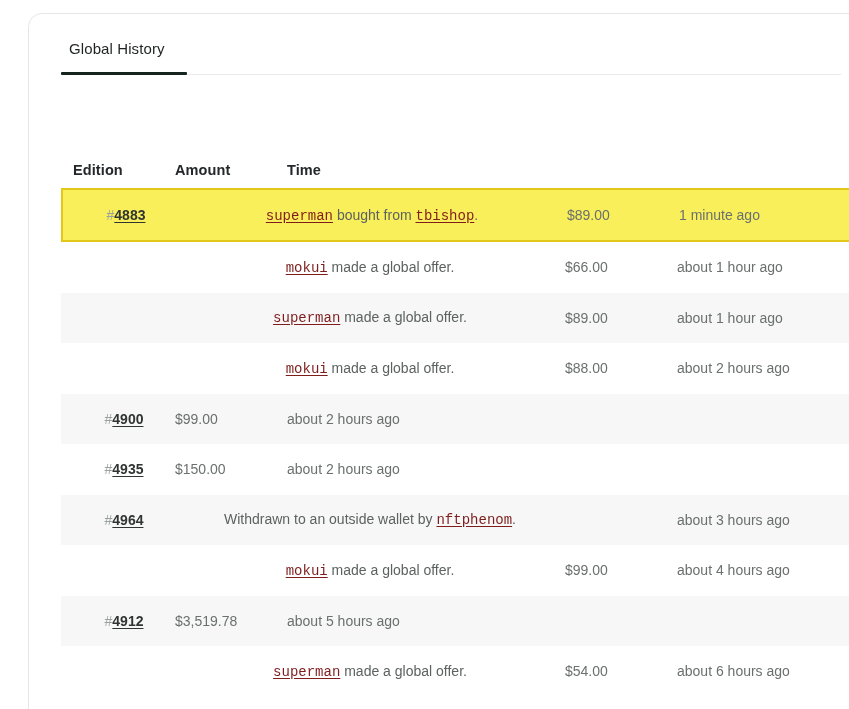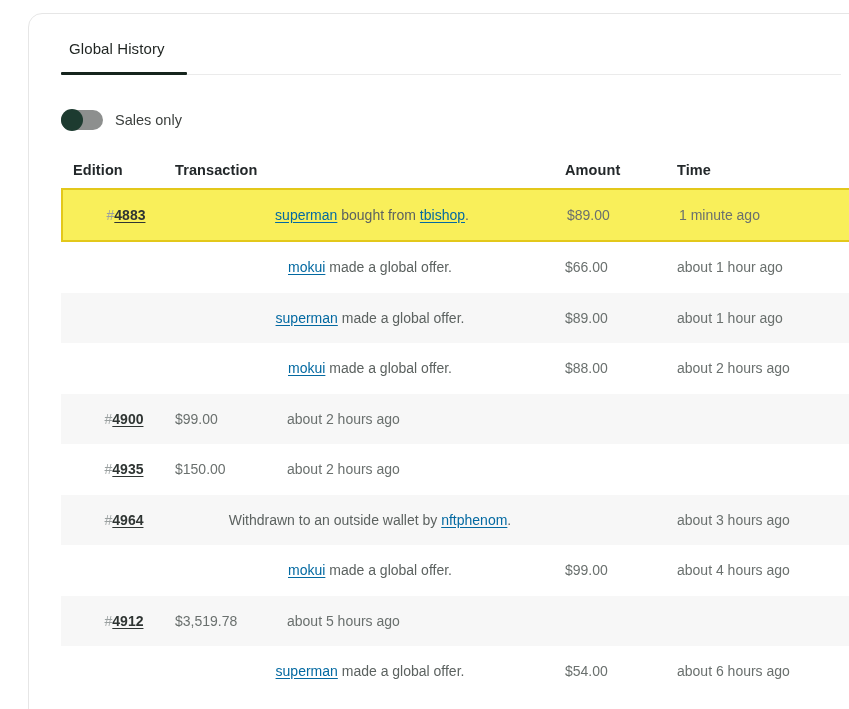--- a/index.html
+++ b/index.html
@@ -152,24 +152,25 @@
     color: #5c6260;
     text-align: center;
   }
   .row.data .c-amount,
   .row.data .c-time {
     font-size: 14px;
     color: #6a706e;
   }
 
   .lnk {
-    color: #0369a1;
+    color: #7f1d1d;
     text-decoration: underline;
     text-underline-offset: 2px;
     cursor: pointer;
+    font-family: Liberation Mono, monospace;
   }
   .ed-link {
     color: #9aa0a0;
     text-decoration: none;
     cursor: pointer;
     font-size: 14px;
   }
   .ed-link b {
     color: #2f3533;
     font-weight: bold;
@@ -183,31 +184,24 @@
 
 <div class="page">
   <div class="card">
 
     <div class="tabbar">
       <div class="tabbar-rule"></div>
       <div class="tab">Global History</div>
       <div class="tab-underline"></div>
     </div>
 
-    <div class="toggle-row">
-      <div class="switch">
-        <div class="knob"></div>
-      </div>
-      <div class="toggle-label">Sales only</div>
-    </div>
 
     <div class="table">
       <div class="row head">
         <div class="c-edition">Edition</div>
-        <div class="c-transaction">Transaction</div>
         <div class="c-amount">Amount</div>
         <div class="c-time">Time</div>
       </div>
       <div id="rows-host">
           <div class="row data hl">
             <div class="c-edition"><span class="ed-link">#<b>4883</b></span></div>
             <div class="c-transaction"><span class="lnk">superman</span><span> bought from </span><span class="lnk">tbishop</span><span>.</span></div>
             <div class="c-amount">$89.00</div>
             <div class="c-time">1 minute ago</div>
           </div>

